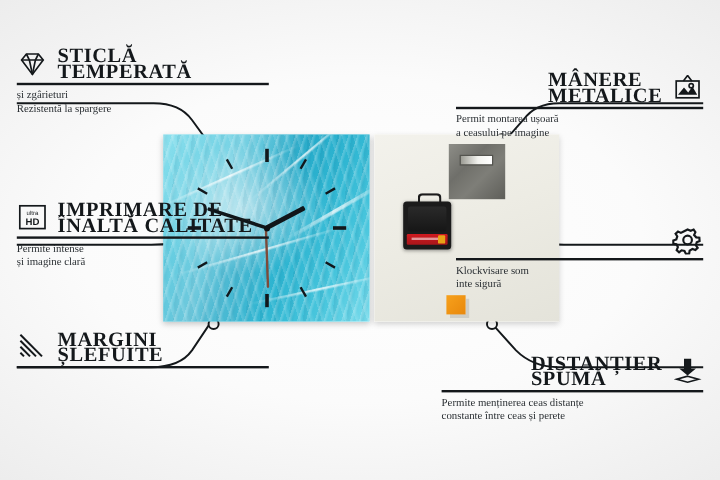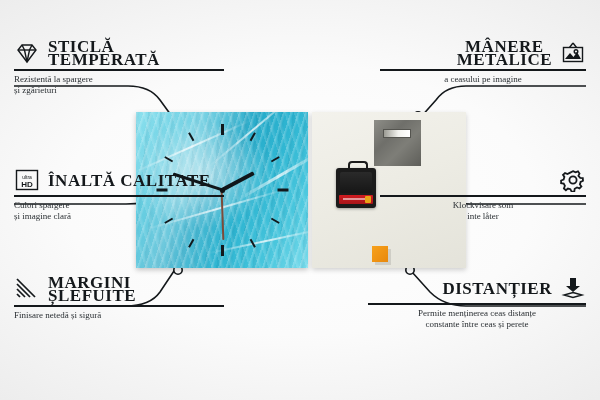--- a/index.html
+++ b/index.html
@@ -73,21 +73,21 @@
   .callout{position:absolute;width:240px;}
   .callout .row{display:flex;align-items:center;gap:8px;}
   .callout .ttl{font-weight:bold;letter-spacing:.5px;font-size:17px;line-height:13px;color:#14181b;text-transform:uppercase;}
   .callout .rule{height:1.5px;background:#14181b;margin:3px 0 3px;}
   .callout .sub{font-size:9px;line-height:11px;color:#2a2f33;}
   .ico{width:26px;height:24px;flex:0 0 26px;color:#14181b;}
   .ico svg{display:block;width:26px;height:24px;}
 
   .left{text-align:left;}
   .left .row{justify-content:flex-start;}
-  .right{text-align:center;}
+  .right{text-align:left;margin-top:20px;}
   .right .row{justify-content:flex-end;}
 
   .c-glass{left:14px;top:40px;width:210px;}
   .c-print{left:14px;top:168px;width:210px;}
   .c-edges{left:14px;top:276px;width:210px;}
   .c-hooks{left:380px;top:40px;width:206px;}
   .c-mech{left:380px;top:168px;width:206px;}
   .c-foam{left:368px;top:276px;width:218px;font-family:Liberation Serif, serif;}
 
   .leader{position:absolute;left:0;top:0;width:600px;height:400px;pointer-events:none;}
@@ -170,39 +170,40 @@
               <path d="M18 4 L15.5 9 L13 21"></path>
         </g>
           </svg>
       </span>
       <div>
         <div class="ttl">STICLĂ</div>
         <div class="ttl">TEMPERATĂ</div>
       </div>
     </div>
     <div class="rule"></div>
+    <div class="sub">și zgârieturi</div>
     <div class="sub">Rezistentă la spargere</div>
-    <div class="sub">și zgârieturi</div>
   </div>
 
   <div class="callout left c-print">
     <div class="row">
       <span class="ico">
         <svg viewBox="0 0 26 24">
           <rect x="2.5" y="2.5" width="21" height="19" fill="none" stroke="currentColor" stroke-width="1.4"></rect>
           <text x="13" y="10.5" font-family="Liberation Sans, sans-serif" font-size="5" text-anchor="middle" fill="currentColor">ultra</text>
           <text x="13" y="18.5" font-family="Liberation Sans, sans-serif" font-size="8" font-weight="bold" text-anchor="middle" fill="currentColor">HD</text>
         </svg>
       </span>
       <div>
+        <div class="ttl">IMPRIMARE DE</div>
         <div class="ttl">ÎNALTĂ CALITATE</div>
       </div>
     </div>
     <div class="rule"></div>
-    <div class="sub">Culori spargere</div>
+    <div class="sub">Permite intense</div>
     <div class="sub">și imagine clară</div>
   </div>
 
   <div class="callout left c-edges">
     <div class="row">
       <span class="ico">
         <svg viewBox="0 0 26 24">
             <g stroke="currentColor" stroke-width="1.7" fill="none">
           <path d="M3 2 L21 20"></path>
               <path d="M3 7 L16 20"></path>
@@ -210,64 +211,65 @@
               <path d="M3 17 L6 20"></path>
         </g>
           </svg>
       </span>
       <div>
         <div class="ttl">MARGINI</div>
         <div class="ttl">ȘLEFUITE</div>
       </div>
     </div>
     <div class="rule"></div>
-    <div class="sub">Finisare netedă și sigură</div>
   </div>
 
   <div class="callout right c-hooks">
     <div class="row">
       <div>
         <div class="ttl">MÂNERE</div>
         <div class="ttl">METALICE</div>
       </div>
       <span class="ico">
         <svg viewBox="0 0 26 24">
             <g fill="none" stroke="currentColor" stroke-width="1.4">
           <rect x="3.5" y="6.5" width="19" height="14"></rect>
           <path d="M13 2 L9.5 6.5 M13 2 L16.5 6.5"></path>
           <path d="M5 18 L10 12 L13.5 16 L17 11 L21 18 Z" fill="currentColor" stroke="none"></path>
           <circle cx="16" cy="10.5" r="1.8"></circle>
         </g>
           </svg>
       </span>
     </div>
     <div class="rule"></div>
+    <div class="sub">Permit montarea ușoară</div>
     <div class="sub">a ceasului pe imagine</div>
   </div>
 
   <div class="callout right c-mech">
     <div class="row">
       <span class="ico">
         <svg viewBox="0 0 26 24">
             <g fill="none" stroke="currentColor" stroke-width="1.8">
           <path d="M13 3.2 l2.6 1.1 2.4-1 1.5 2.2 -1.1 2.4 1.8 1.9 2.6 .3 .2 2.7 -2.4 1.1 -.7 2.5 1.5 2.1 -1.9 1.9 -2.5 -.9 -2.3 1.3 -.4 2.6 -2.7 .2 -1.2 -2.4 -2.5 -.6 -2 1.6 -2 -1.8 1 -2.5 -1.2 -2.3 -2.6 -.4 0 -2.7 2.5 -1 .8 -2.5 -1.4 -2.2 2 -1.8 2.4 1.1 2.3 -1.2 z"></path>
           <circle cx="13" cy="12" r="3.6"></circle>
         </g>
           </svg>
       </span>
     </div>
     <div class="rule"></div>
     <div class="sub">Klockvisare som</div>
-    <div class="sub">inte låter</div>
+    <div class="sub">inte sigură</div>
   </div>
 
   <div class="callout right c-foam">
     <div class="row">
       <div>
         <div class="ttl">DISTANȚIER</div>
+        <div class="ttl">SPUMĂ</div>
       </div>
       <span class="ico">
         <svg viewBox="0 0 26 24">
           <path d="M10 2 H16 V10 H20 L13 16 L6 10 H10 Z" fill="currentColor"></path>
           <path d="M13 16.5 L22 19 L13 21.5 L4 19 Z" fill="none" stroke="currentColor" stroke-width="1.4"></path>
         </svg>
       </span>
     </div>
     <div class="rule"></div>
     <div class="sub">Permite menținerea ceas distanțe</div>

